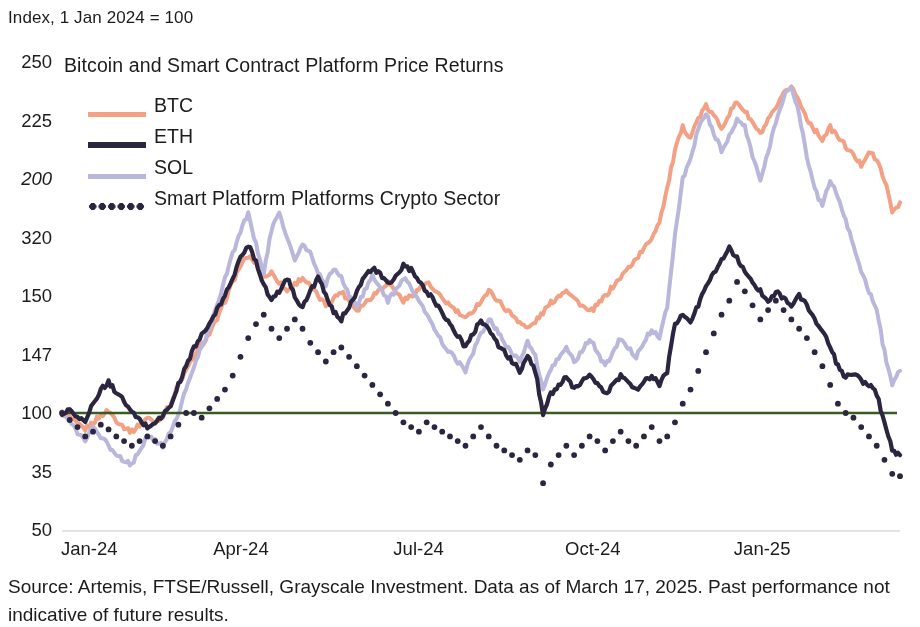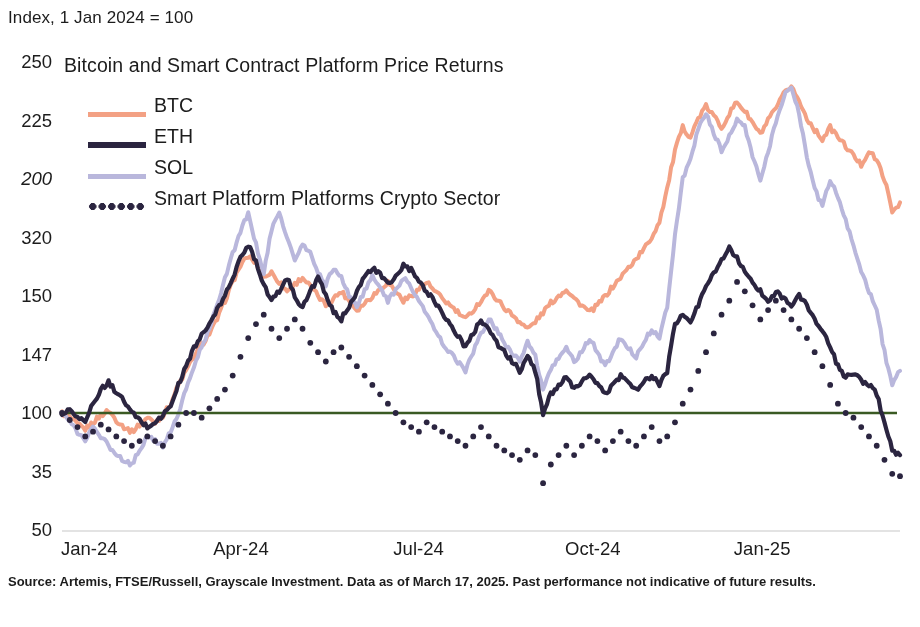--- a/index.html
+++ b/index.html
@@ -33,21 +33,21 @@
   }
 
   #plot{position:absolute;left:62px;top:62px;width:838px;height:468px;}
   #plot svg{display:block;width:838px;height:468px;overflow:visible;}
 
   .axis-line{
     position:absolute;left:62px;top:530px;width:838px;height:2px;background:#e3e3e3;
   }
 
   .source{
-    position:absolute;left:8px;top:573px;width:900px;font-size:13px;line-height:1.45;color:#1c1c1c;font-weight:bold;
+    position:absolute;left:8px;top:573px;width:900px;font-size:19px;line-height:1.45;color:#1c1c1c;
   }
 </style>
 </head>
 <body>
 
 <div id="root">
 
   <div class="subtitle">Index, 1 Jan 2024 = 100</div>
 
   <div class="chart-title">Bitcoin and Smart Contract Platform Price Returns</div>

